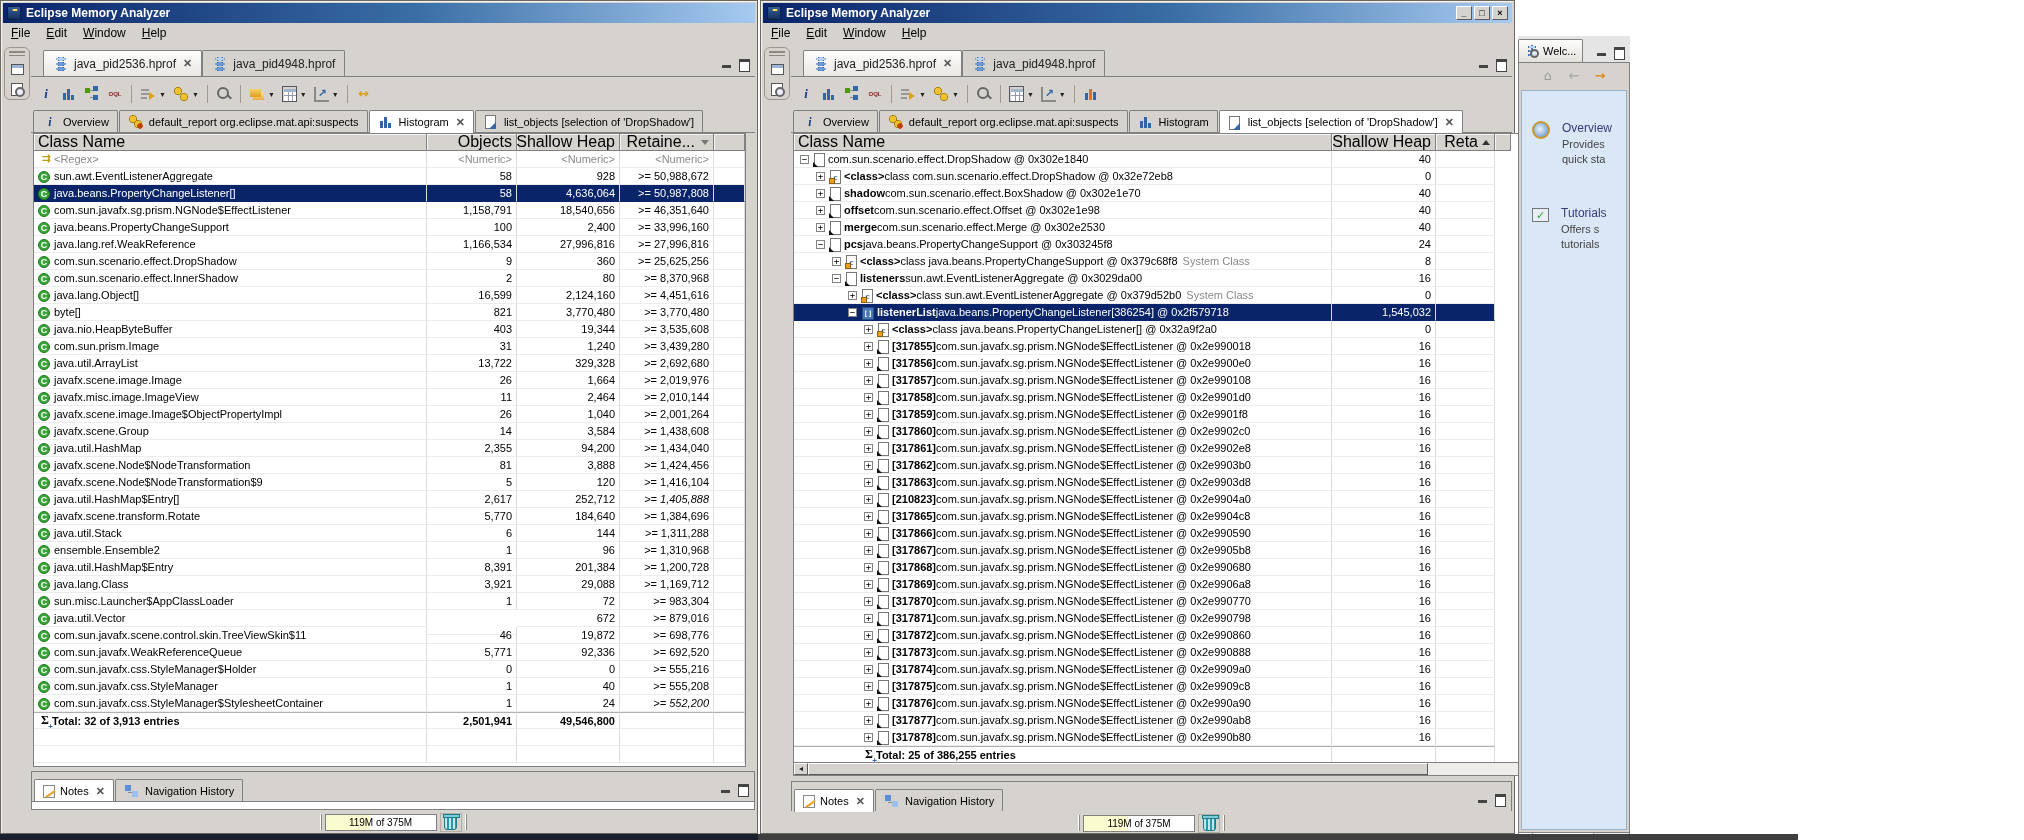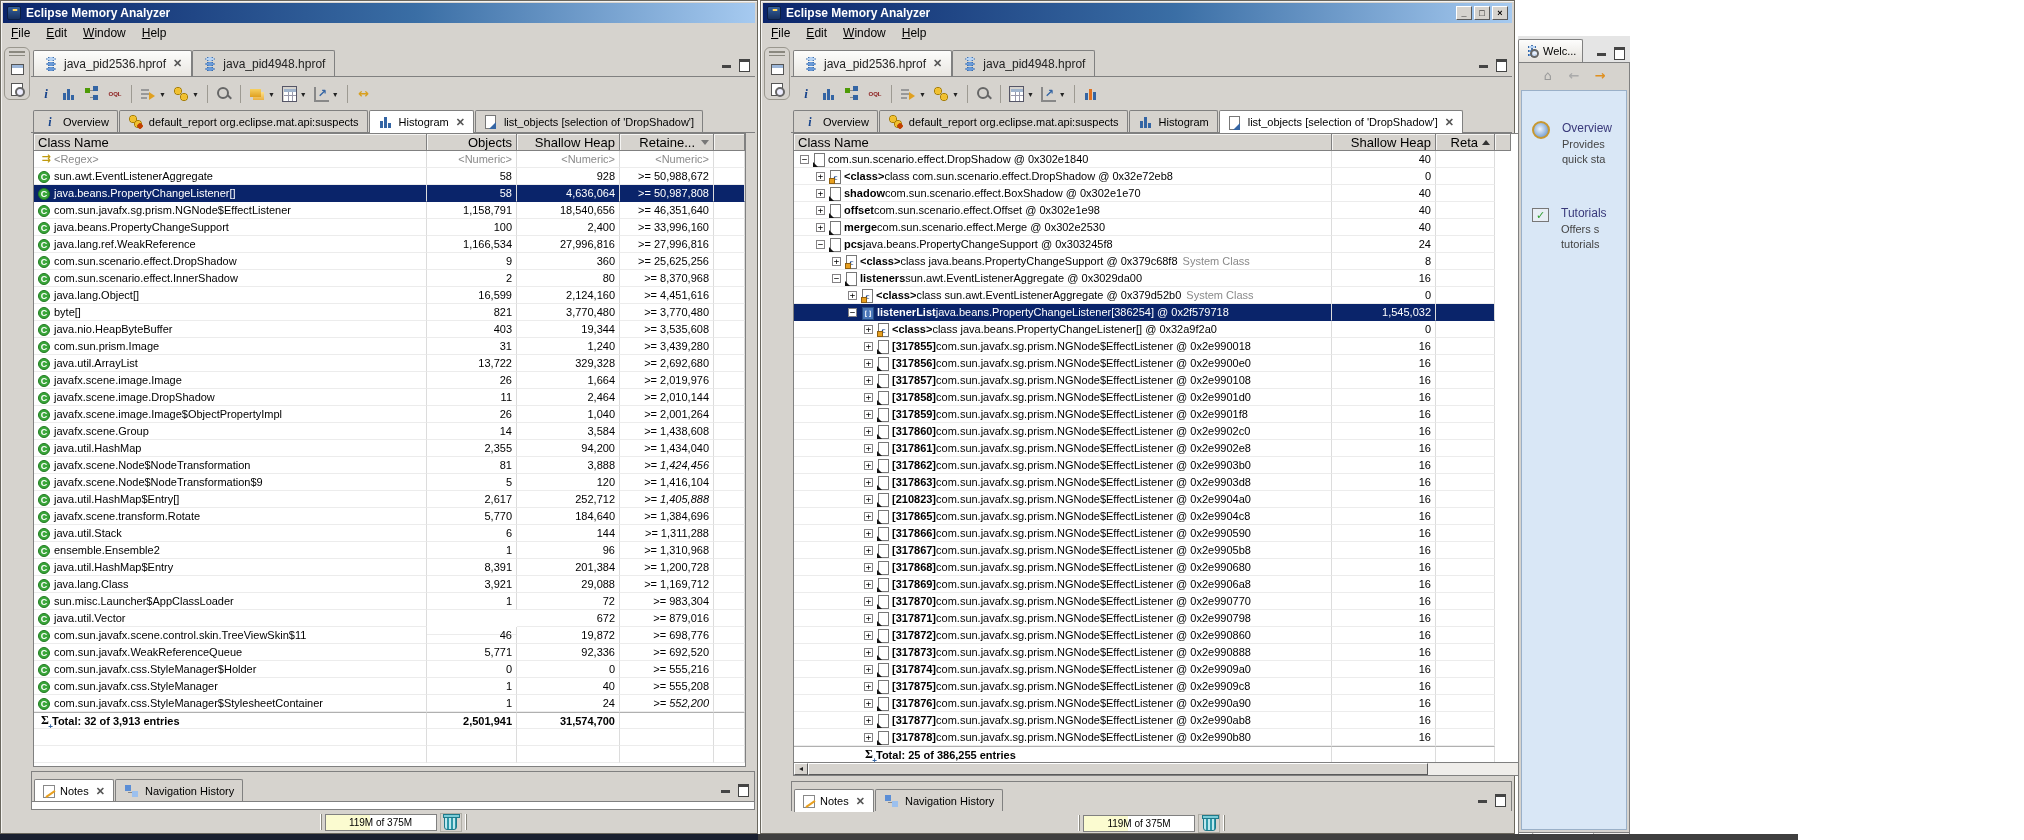--- a/index.html
+++ b/index.html
@@ -22,21 +22,21 @@
 
   
   .fastview { position:absolute; width:26px; top:46px; bottom:8px; }
   .fvbox { border:1px solid #9a978e; border-radius:6px; background:#d6d3ce; padding:3px 2px; display:flex; flex-direction:column; align-items:center; gap:8px; }
   .fvhandle { width:16px; height:5px; border-top:2px solid #8a887f; border-bottom:1px solid #8a887f; }
   .fvico1 { width:13px; height:11px; border:1px solid #555; background:#fff; box-shadow:inset 0 3px 0 #9cb6d8; }
   .fvico2 { width:12px; height:13px; border:1px solid #555; background:#fff; position:relative; }
   .fvico2::after { content:""; position:absolute; right:-3px; bottom:-2px; width:6px; height:6px; border:2px solid #666; border-radius:50%; background:#eef; }
 
   
-  .etabs { position:absolute; height:32px; display:flex; align-items:flex-end; border-bottom:1px solid #808080; padding-left:2px; }
+  .etabs { position:absolute; height:32px; display:flex; align-items:flex-end; border-bottom:1px solid #808080; padding-left:12px; }
   .etab { height:26px; display:flex; align-items:center; gap:5px; padding:0 9px; font-size:12px;
     border:1px solid #808080; border-bottom:none; border-radius:2px 2px 0 0; background:#d6d3ce; color:#222; }
   .etab.active { background:linear-gradient(#fdfdfc,#e9e7e2); }
   .closex { color:#555; font:bold 11px/11px "Liberation Sans",sans-serif; margin-left:2px; }
   .vbtns { margin-left:auto; display:flex; gap:3px; padding:0 4px 6px 0; }
   .vbtn { width:14px; height:12px; position:relative; }
   .vbtn-min::after { content:""; position:absolute; left:2px; bottom:2px; width:9px; height:3px; background:#444; }
   .vbtn-max::after { content:""; position:absolute; left:2px; top:1px; width:9px; height:9px; border:1px solid #444; border-top:3px solid #444; background:#fff; }
 
   
@@ -48,21 +48,21 @@
   
   .vtabs { position:absolute; height:24px; display:flex; align-items:flex-end; padding-left:2px; border-bottom:1px solid #808080; }
   .vtab { height:22px; display:flex; align-items:center; gap:5px; padding:0 8px; font-size:11px; white-space:nowrap;
     border:1px solid #808080; border-bottom:none; border-radius:2px 2px 0 0; background:#d6d3ce; margin-right:1px; }
   .vtab.active { background:#fff; height:23px; margin-bottom:-1px; }
 
   
   .dtable { position:absolute; background:#fff; border:1px solid #808080; overflow:hidden; }
   .hrow { display:flex; height:17px; }
   .hcell { background:#d6d3ce; border-right:1px solid #808080; border-bottom:1px solid #808080;
-    box-shadow:inset 1px 1px 0 #f6f5f3; font-size:13px; padding:0 4px; display:flex; align-items:center; white-space:nowrap; overflow:hidden; }
+    box-shadow:inset 1px 1px 0 #f6f5f3; font-size:16px; padding:0 4px; display:flex; align-items:center; white-space:nowrap; overflow:hidden; }
   .trow { display:flex; height:17px; background:#fff; }
   .cell { border-right:1px solid #dcdcdc; border-bottom:1px solid #ececec; padding:0 4px; font-size:11px;
     display:flex; align-items:center; white-space:nowrap; overflow:hidden; }
   .num { justify-content:flex-end; }
   .trow.sel .cell { background:#0a246a; color:#fff; border-bottom-color:#0a246a; }
   .graytxt { color:#8a8a8a; }
   .sysclass { color:#8a8a8a; margin-left:5px; }
   .trow.totalrow .cell { font-weight:bold; border-top:1px solid #b0b0b0; background:#fff; }
   .sort-desc { width:0; height:0; border-left:4px solid transparent; border-right:4px solid transparent; border-top:5px solid #777; margin-left:6px; }
   .sort-asc { width:0; height:0; border-left:4px solid transparent; border-right:4px solid transparent; border-bottom:5px solid #333; margin-left:4px; }
@@ -426,21 +426,21 @@
             <span>javafx.scene.image.Image</span>
           </div>
           <div class="cell num" style="width: 90px; flex: 0 0 90px;">26</div>
           <div class="cell num" style="width: 103px; flex: 0 0 103px;">1,664</div>
           <div class="cell num" style="width: 94px; flex: 0 0 94px;">&gt;= 2,019,976</div>
           <div class="cell" style="width: 31px; flex: 0 0 31px;"></div>
         </div>
         <div class="trow">
           <div class="cell" style="width: 393px; flex: 0 0 393px;">
             <span class="ic ic-greenclass">C</span>
-            <span>javafx.scene.image.DropShadow</span>
+            <span>javafx.misc.image.ImageView</span>
           </div>
           <div class="cell num" style="width: 90px; flex: 0 0 90px;">11</div>
           <div class="cell num" style="width: 103px; flex: 0 0 103px;">2,464</div>
           <div class="cell num" style="width: 94px; flex: 0 0 94px;">&gt;= 2,010,144</div>
           <div class="cell" style="width: 31px; flex: 0 0 31px;"></div>
         </div>
         <div class="trow">
           <div class="cell" style="width: 393px; flex: 0 0 393px;">
             <span class="ic ic-greenclass">C</span>
             <span>javafx.scene.image.Image$ObjectPropertyImpl</span>
@@ -470,21 +470,21 @@
           <div class="cell num" style="width: 94px; flex: 0 0 94px;">&gt;= 1,434,040</div>
           <div class="cell" style="width: 31px; flex: 0 0 31px;"></div>
         </div>
         <div class="trow">
           <div class="cell" style="width: 393px; flex: 0 0 393px;">
             <span class="ic ic-greenclass">C</span>
             <span>javafx.scene.Node$NodeTransformation</span>
           </div>
           <div class="cell num" style="width: 90px; flex: 0 0 90px;">81</div>
           <div class="cell num" style="width: 103px; flex: 0 0 103px;">3,888</div>
-          <div class="cell num" style="width: 94px; flex: 0 0 94px; font-style: italic;">&gt;= 1,424,456</div>
+          <div class="cell num" style="width: 94px; flex: 0 0 94px;">&gt;= 1,424,456</div>
           <div class="cell" style="width: 31px; flex: 0 0 31px;"></div>
         </div>
         <div class="trow">
           <div class="cell" style="width: 393px; flex: 0 0 393px;">
             <span class="ic ic-greenclass">C</span>
             <span>javafx.scene.Node$NodeTransformation$9</span>
           </div>
           <div class="cell num" style="width: 90px; flex: 0 0 90px;">5</div>
           <div class="cell num" style="width: 103px; flex: 0 0 103px;">120</div>
           <div class="cell num" style="width: 94px; flex: 0 0 94px;">&gt;= 1,416,104</div>
@@ -619,21 +619,21 @@
           <div class="cell num" style="width: 103px; flex: 0 0 103px;">24</div>
           <div class="cell num" style="width: 94px; flex: 0 0 94px; font-style: italic;">&gt;= 552,200</div>
           <div class="cell" style="width: 31px; flex: 0 0 31px;"></div>
         </div>
         <div class="trow totalrow">
           <div class="cell" style="width: 393px; flex: 0 0 393px;">
             <span class="ic ic-sigma">Σ</span>
             <span>Total: 32 of 3,913 entries</span>
           </div>
           <div class="cell num" style="width: 90px; flex: 0 0 90px;">2,501,941</div>
-          <div class="cell num" style="width: 103px; flex: 0 0 103px;">31,574,700</div>
+          <div class="cell num" style="width: 103px; flex: 0 0 103px;">49,546,800</div>
           <div class="cell num" style="width: 94px; flex: 0 0 94px;"></div>
           <div class="cell" style="width: 31px; flex: 0 0 31px;"></div>
         </div>
         <div class="trow">
           <div class="cell" style="width: 393px; flex: 0 0 393px;"></div>
           <div class="cell" style="width: 90px; flex: 0 0 90px;"></div>
           <div class="cell" style="width: 103px; flex: 0 0 103px;"></div>
           <div class="cell" style="width: 94px; flex: 0 0 94px;"></div>
           <div class="cell" style="width: 31px; flex: 0 0 31px;"></div>
         </div>

